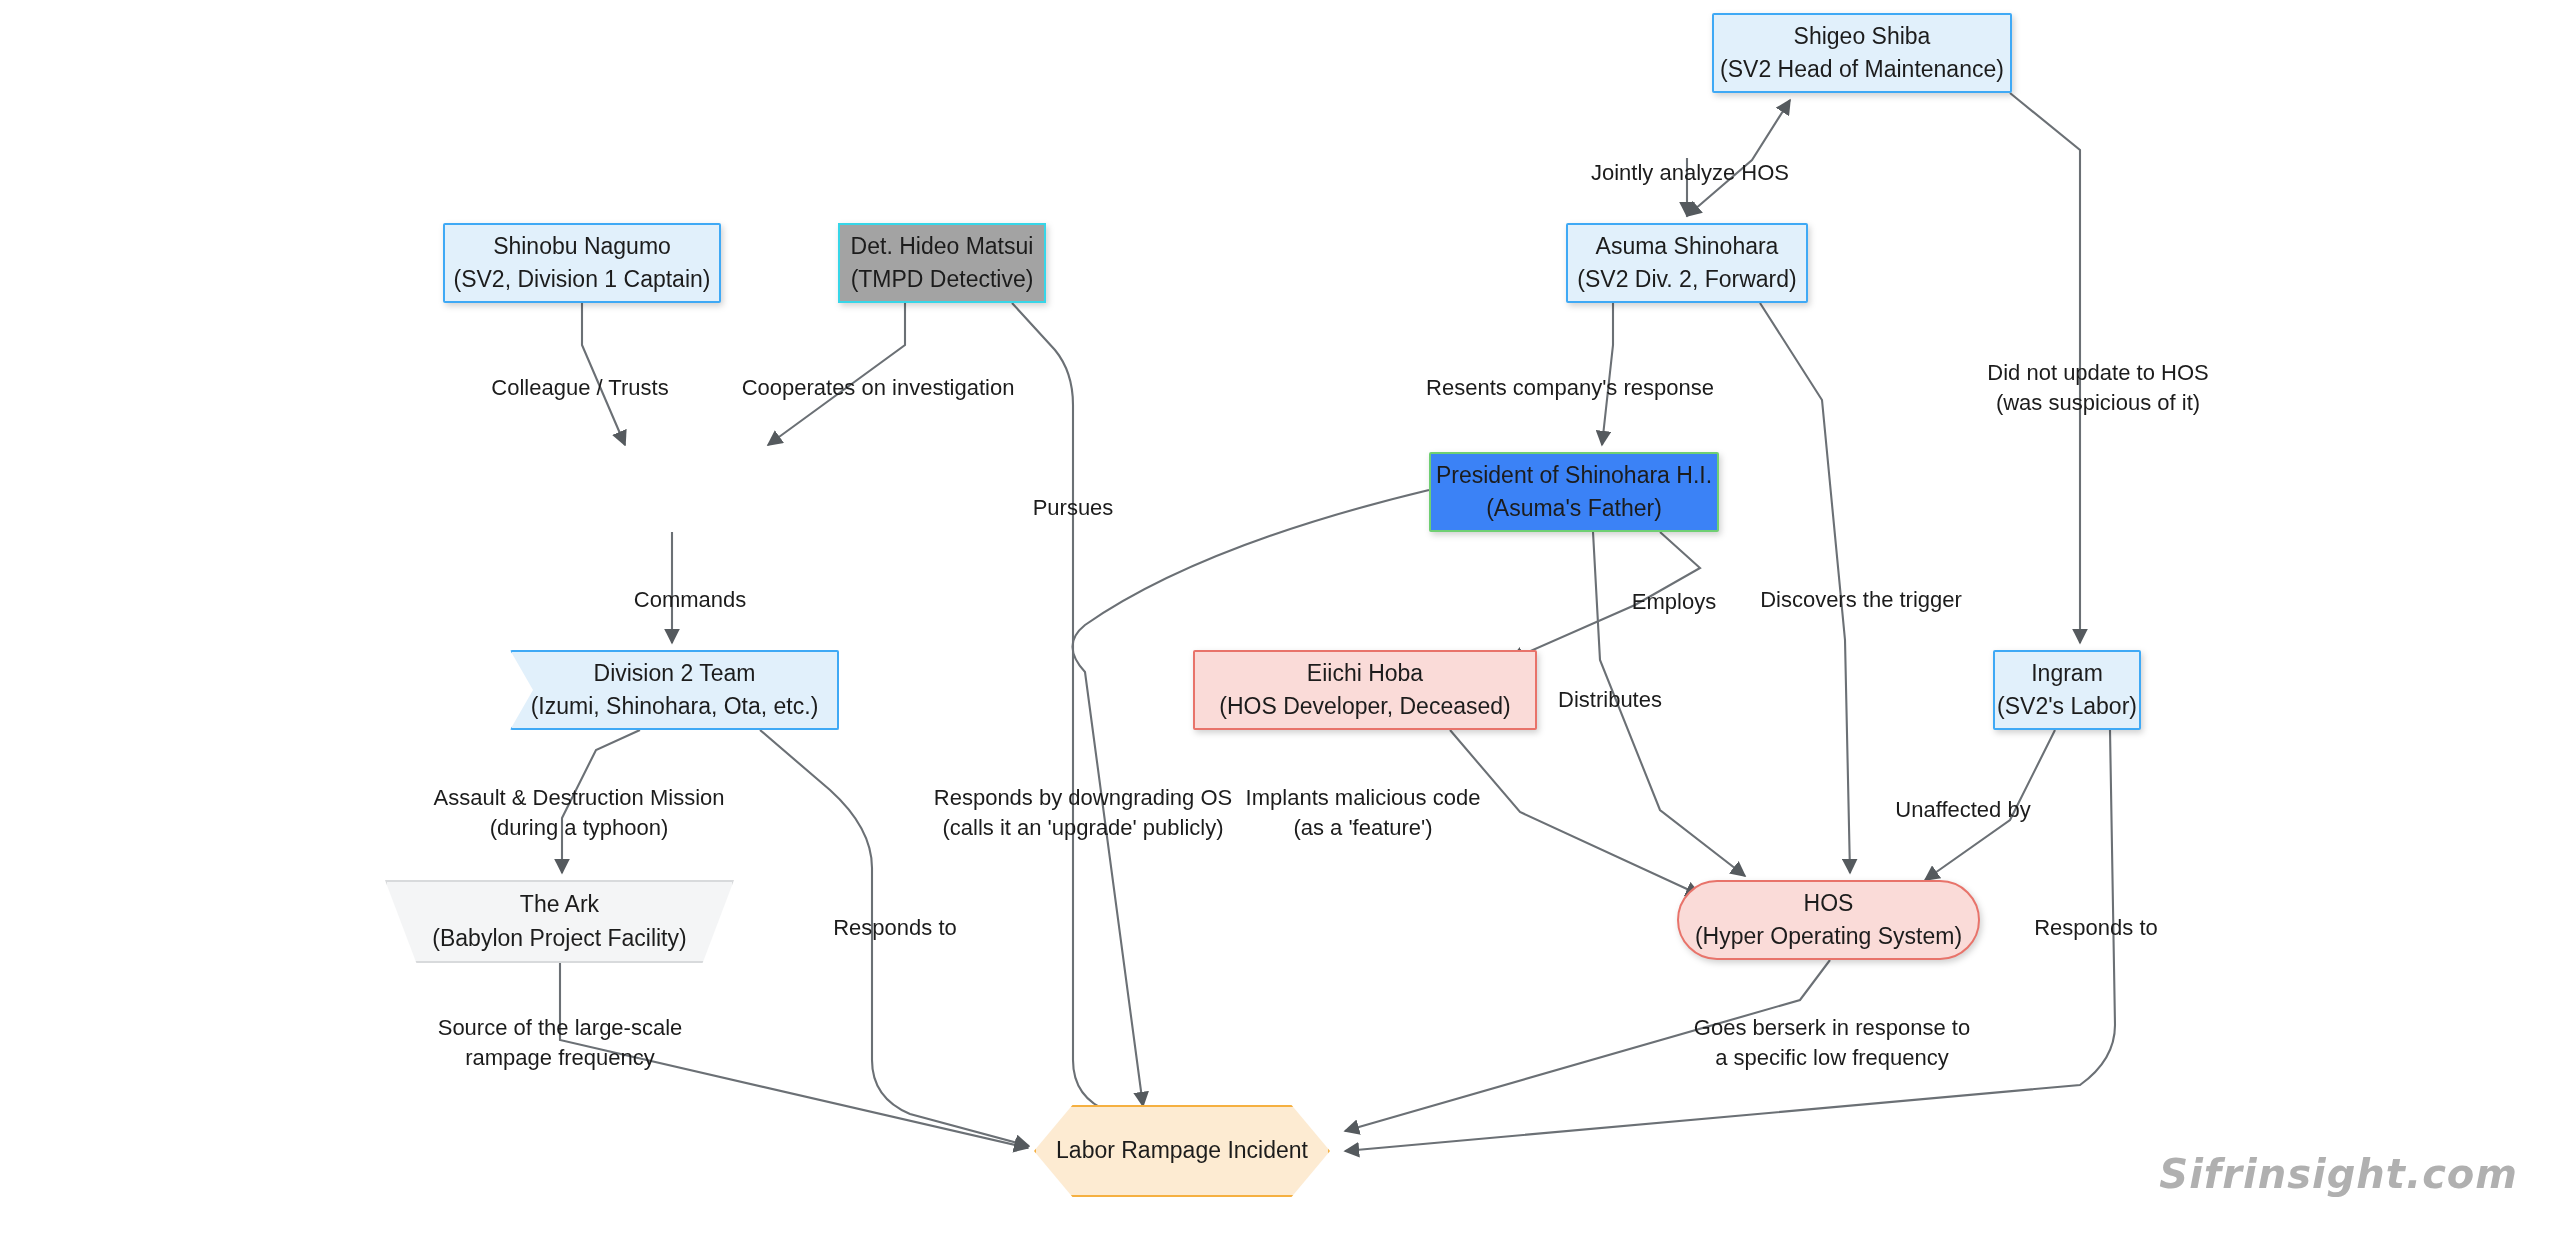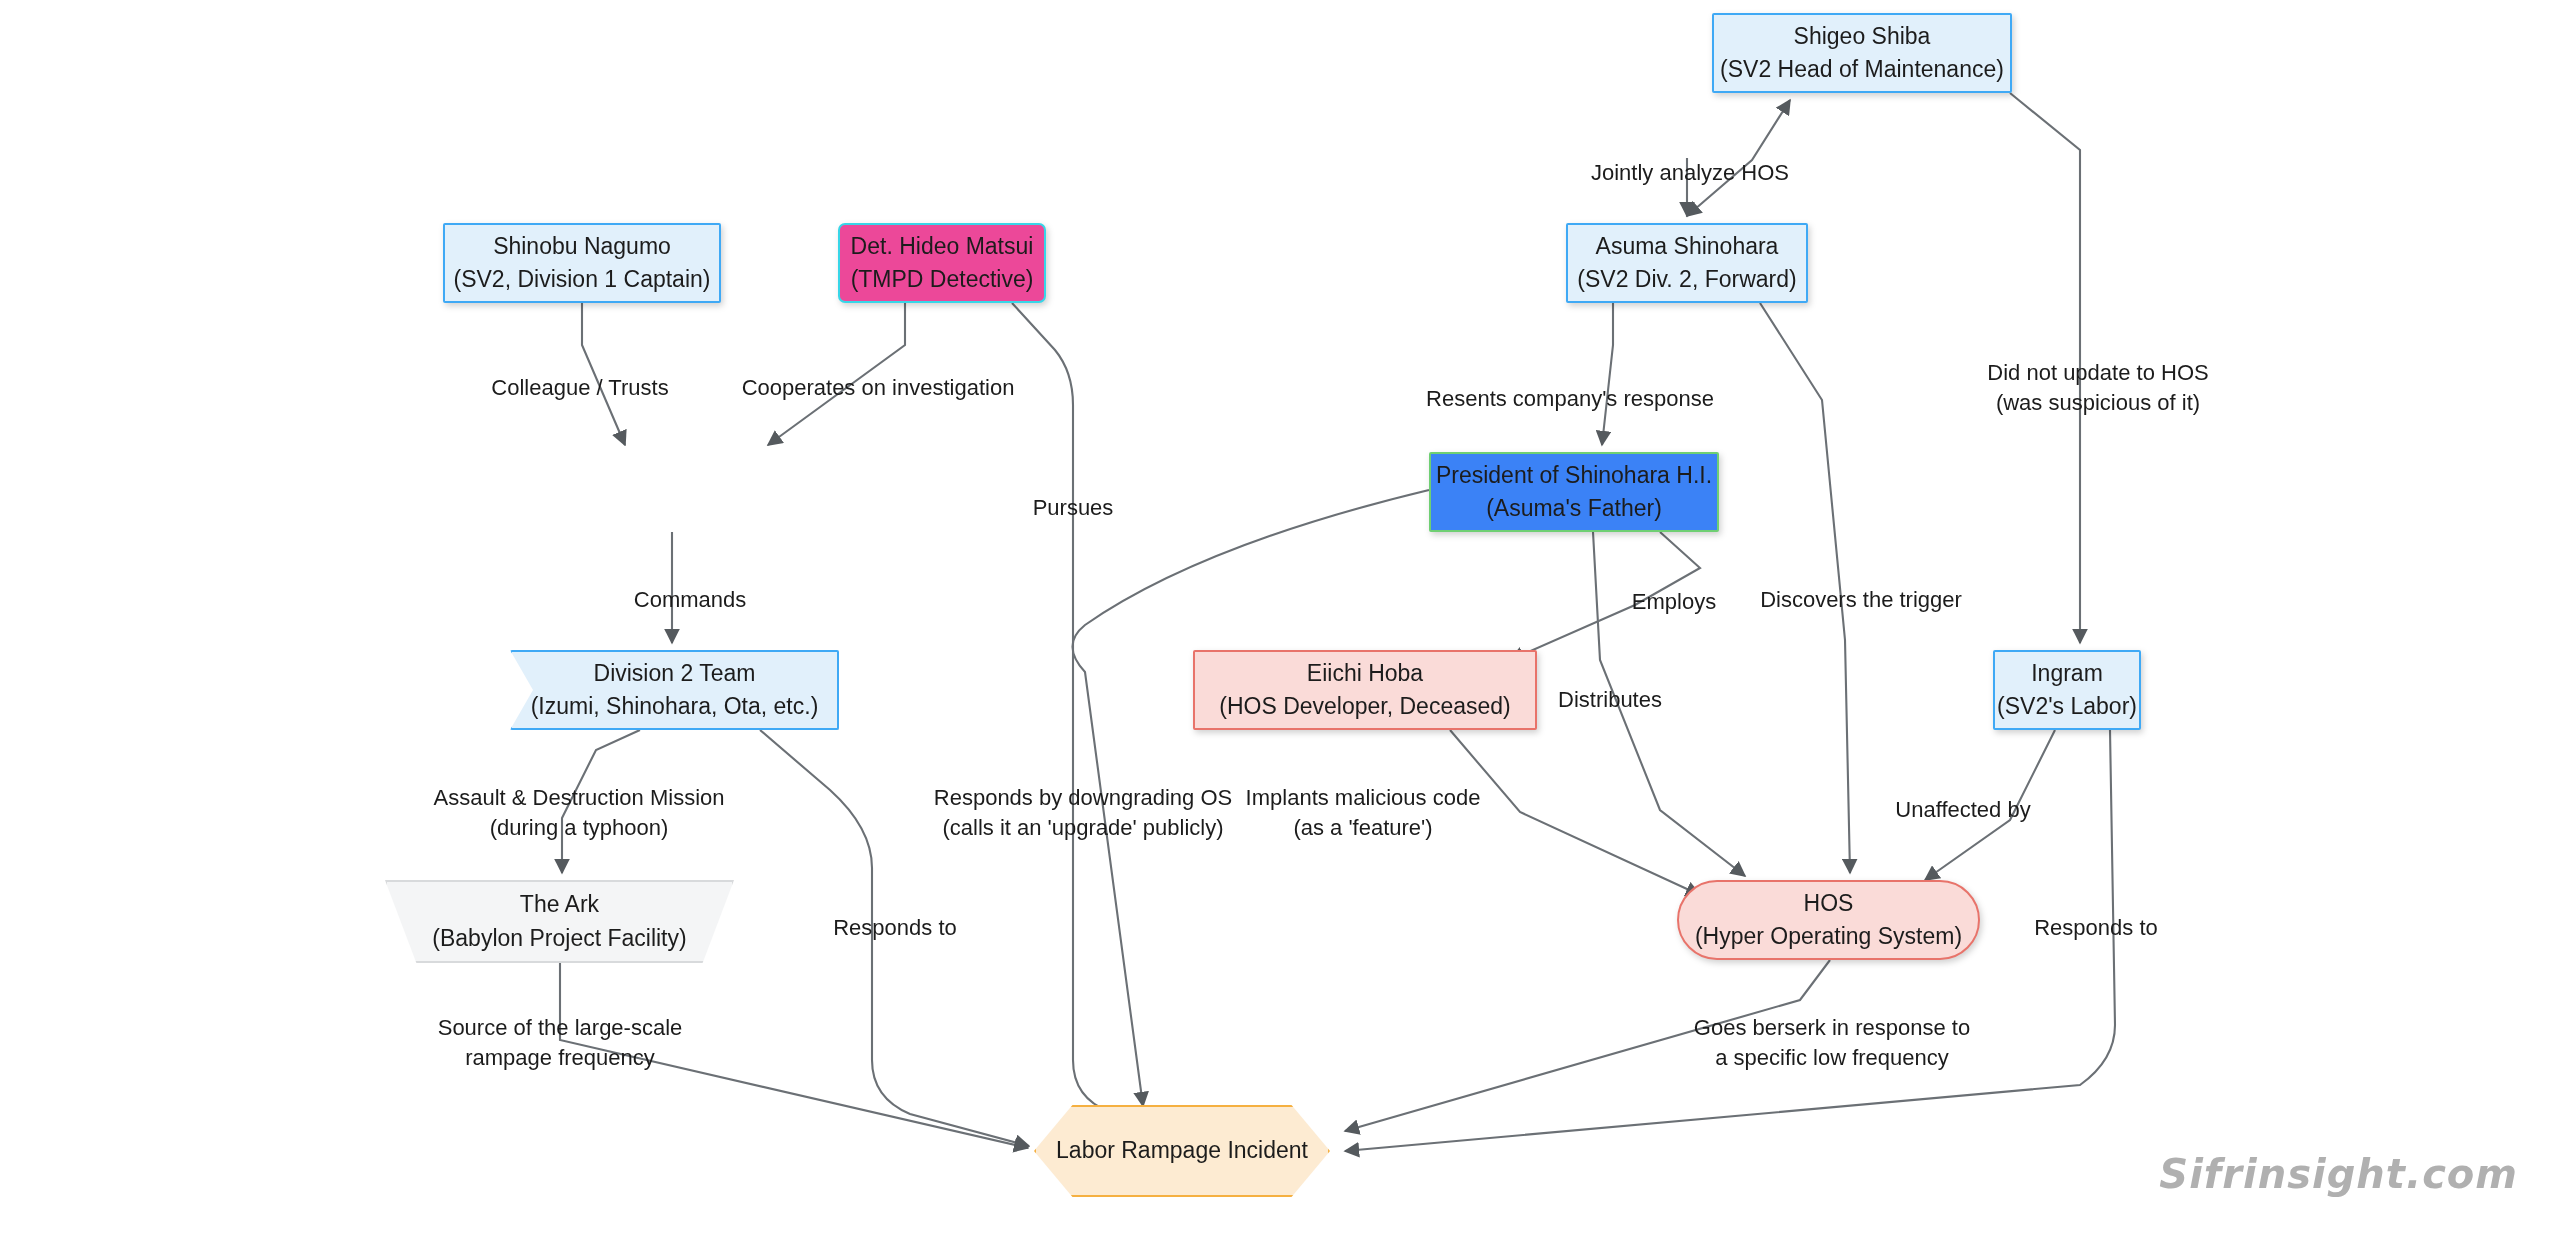--- a/index.html
+++ b/index.html
@@ -38,22 +38,22 @@
   }
   .node .l1,.node .l2{display:block;white-space:nowrap;}
 
   .rect{
     border:2.5px solid #3FA9F5;
     background:#E1F0FB;
     border-radius:2px;
   }
   .rect-cyan{
     border:2.5px solid #37D6E8;
-    background:#ec4899;
-    border-radius:7px;
+    background:#a3a3a3;
+    border-radius:0;
   }
   .rect-green{
     border:2.5px solid #6FCF73;
     background:#3b82f6;
     border-radius:2px;
     align-items:center;
   }
   .rect-red{
     border:2.5px solid #E8736A;
     background:#FADBD8;
@@ -238,21 +238,21 @@
   <div class="elabel" style="left:560px;top:1013px;">
     <span>Source of the large-scale</span>
     <span>rampage frequency</span>
   </div>
   <div class="elabel" style="left:1073px;top:493px;">
     <span>Pursues</span>
   </div>
   <div class="elabel" style="left:1690px;top:158px;">
     <span>Jointly analyze HOS</span>
   </div>
-  <div class="elabel" style="left:1570px;top:384px;">
+  <div class="elabel" style="left:1570px;top:373px;">
     <span>Resents company's response</span>
   </div>
   <div class="elabel" style="left:1861px;top:585px;">
     <span>Discovers the trigger</span>
   </div>
   <div class="elabel" style="left:1674px;top:587px;">
     <span>Employs</span>
   </div>
   <div class="elabel" style="left:1610px;top:685px;">
     <span>Distributes</span>

